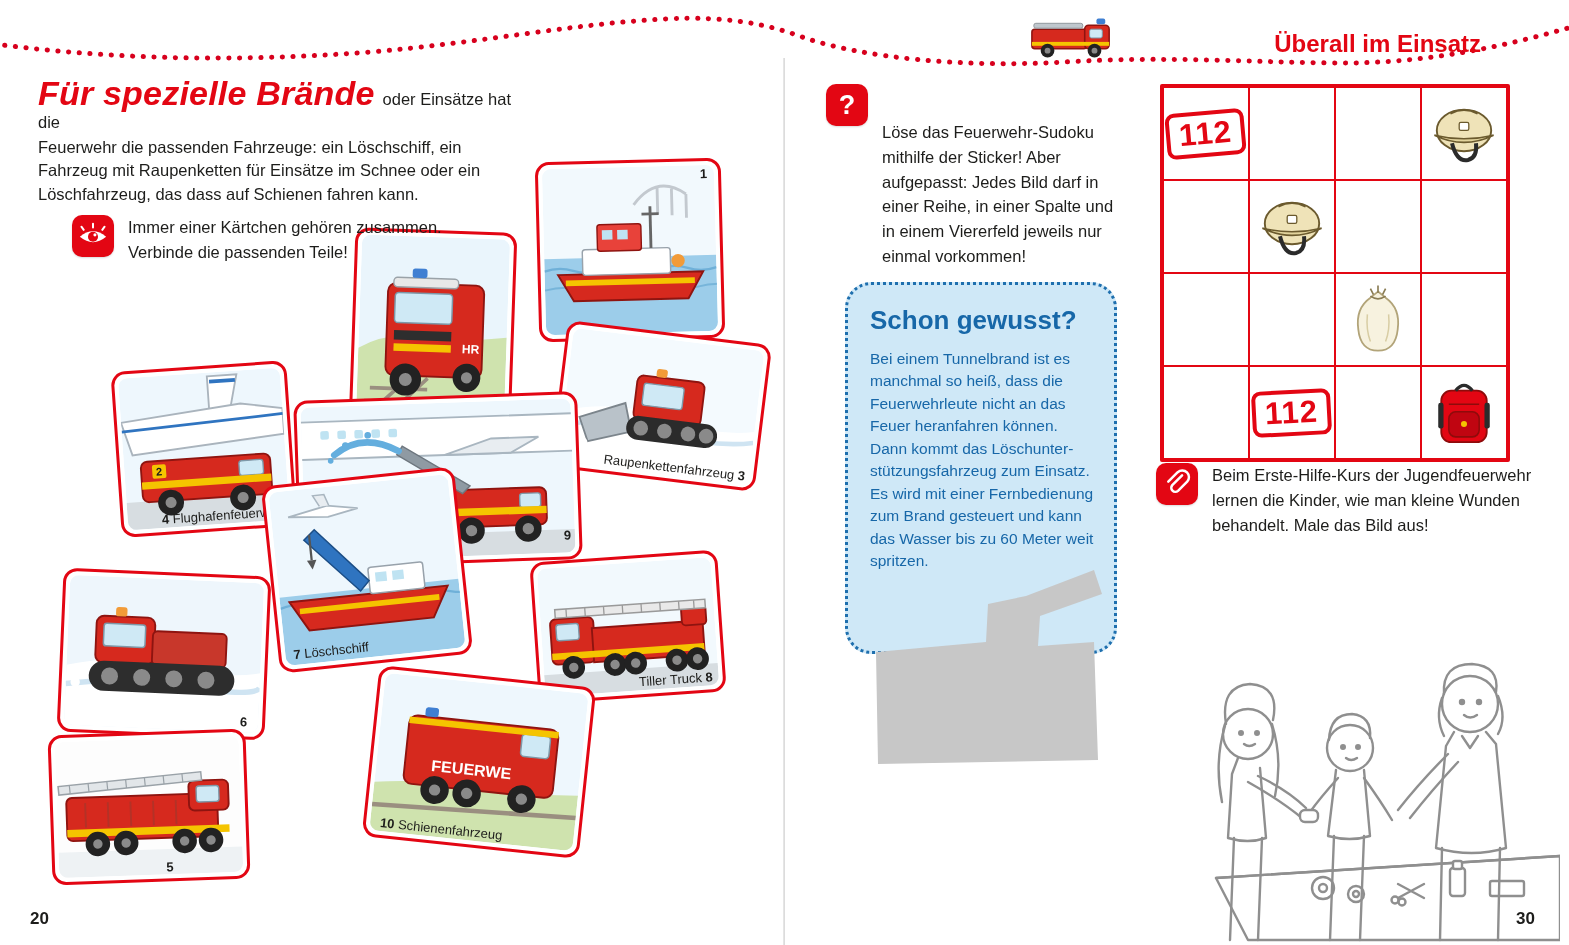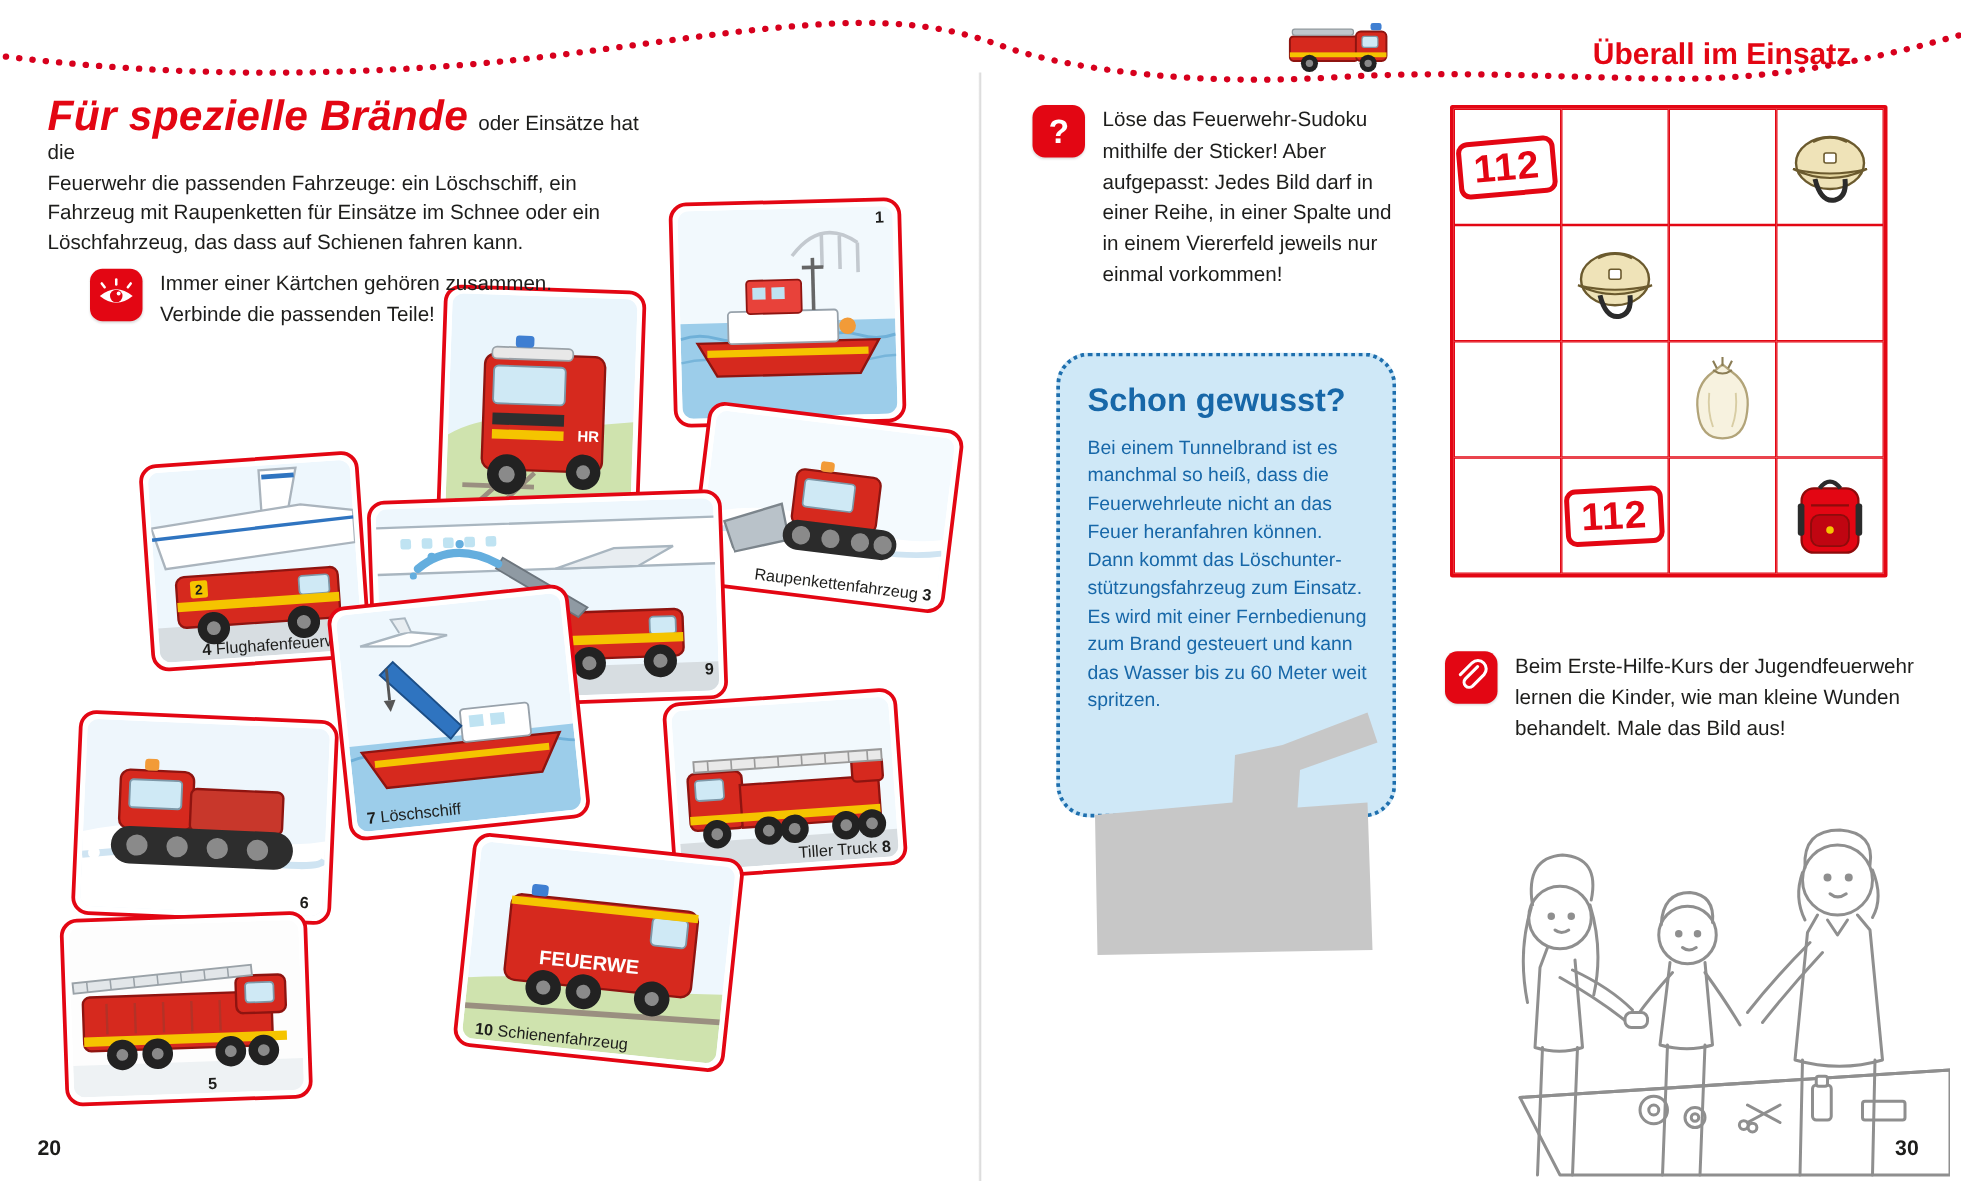--- a/index.html
+++ b/index.html
@@ -42,21 +42,21 @@
                font-size:31px; font-weight:800; letter-spacing:1px; transform:rotate(-5deg); }
   .cell-icon { width:72px; height:72px; }
 
   #factbox { position:absolute; left:845px; top:282px; width:272px; height:372px; background:#cfe8f7;
              border:3px dotted #1e6fae; border-radius:26px; padding:20px 18px 14px 22px; z-index:4; }
   #factbox .fact-title { color:#1767a8; font-size:26px; font-weight:bold; margin-bottom:12px; }
   #factbox .fact-body { color:#1767a8; font-size:15.5px; line-height:1.45; overflow-wrap:break-word; }
 
   #sticker-silhouette { position:absolute; left:868px; top:556px; width:236px; height:212px; z-index:6; }
 
-  #firstaid-row { left:1156px; top:521px; width:402px; }
+  #firstaid-row { left:1156px; top:463px; width:402px; }
   #coloring { position:absolute; left:1098px; top:584px; width:462px; height:358px; z-index:3; }
 
   .pagenum { position:absolute; bottom:16px; font-size:17px; font-weight:bold; z-index:10; }
   #pagenum-left { left:30px; }
   #pagenum-right { right:34px; }
 
   svg text { font-family:"Liberation Sans", sans-serif; }
 </style>
 </head>
 <body>
@@ -361,21 +361,21 @@
     <circle cx="20" cy="39" r="3" fill="#888"></circle>
   <circle cx="68" cy="39" r="7" fill="#222"></circle>
     <circle cx="68" cy="39" r="3" fill="#888"></circle>
   <rect x="70" y="6" width="9" height="6" rx="2" fill="#3f7fd2"></rect>
 </svg>
 
 <div class="task-row" style="left:826px; top:84px; width:300px;">
   <div class="task-icon">
       <span>?</span>
     </div>
-  <div class="task-text" style="width:238px;">Löse das Feuerwehr-Sudoku mithilfe der Sticker! Aber aufgepasst: Jedes Bild darf in einer Reihe, in einer Spalte und in einem Viererfeld jeweils nur einmal vorkommen!</div>
+  <div class="task-text" style="width:238px;margin-top:36px;">Löse das Feuerwehr-Sudoku mithilfe der Sticker! Aber aufgepasst: Jedes Bild darf in einer Reihe, in einer Spalte und in einem Viererfeld jeweils nur einmal vorkommen!</div>
 </div>
 
 <div id="sudoku">
   <div class="cell">
       <div class="badge-112">112</div>
     </div>
   <div class="cell"></div>
   <div class="cell"></div>
   <div class="cell">
       <svg class="cell-icon" viewBox="0 0 90 85">

